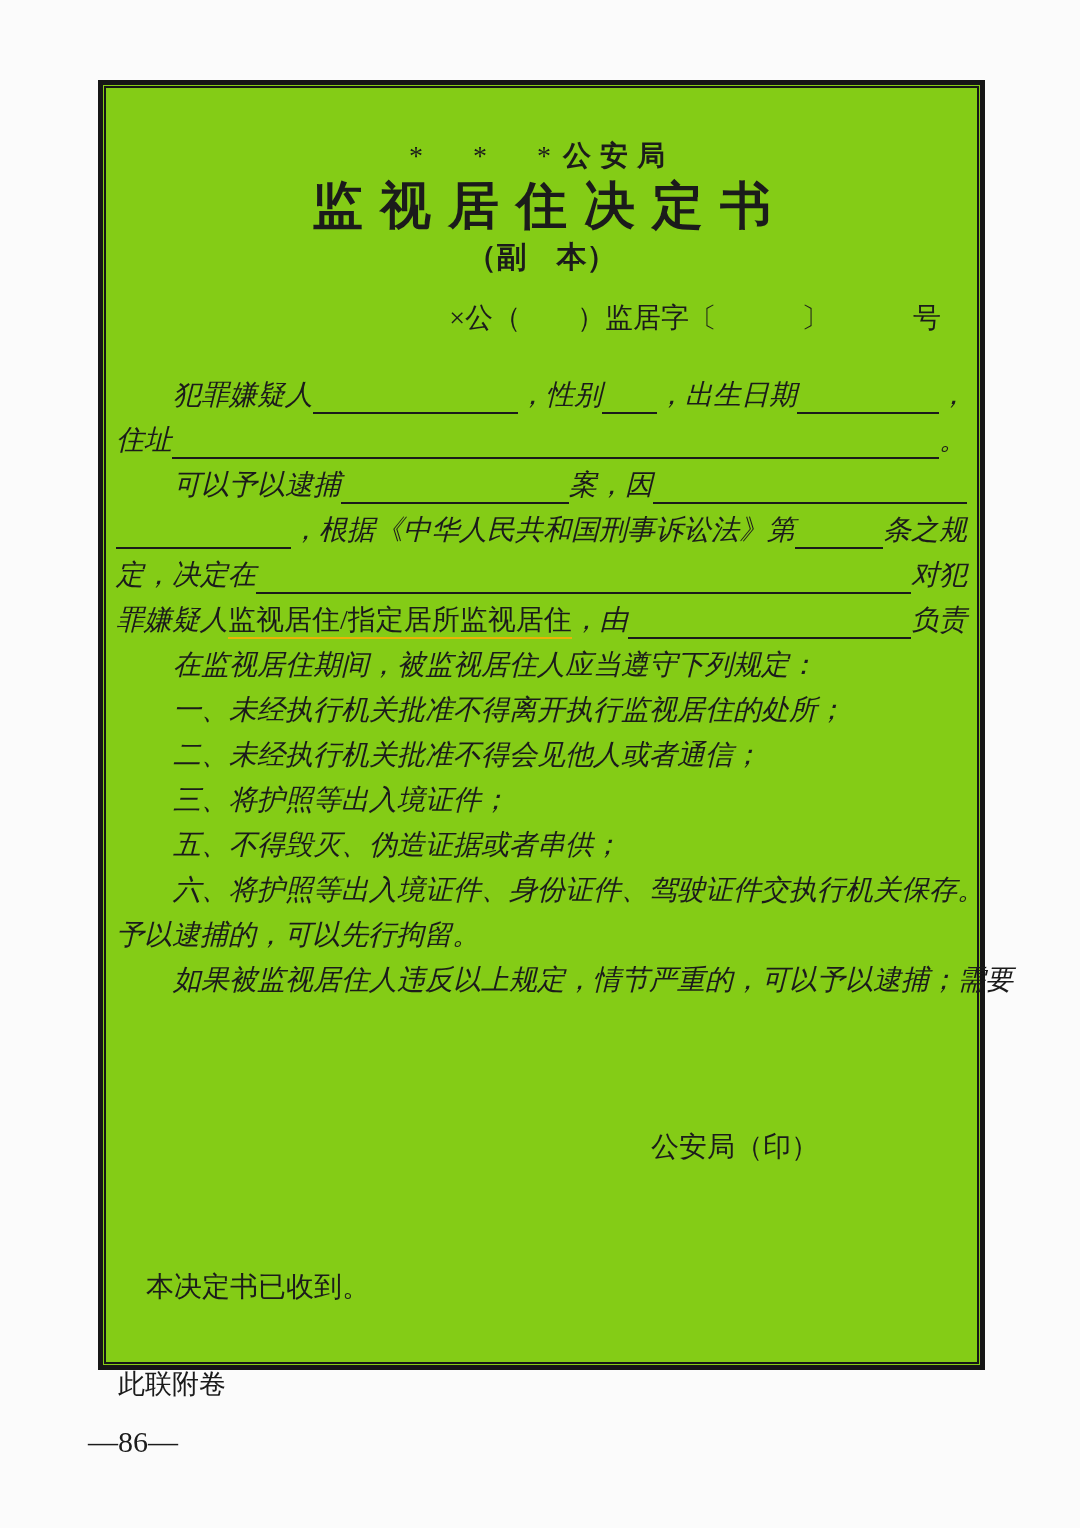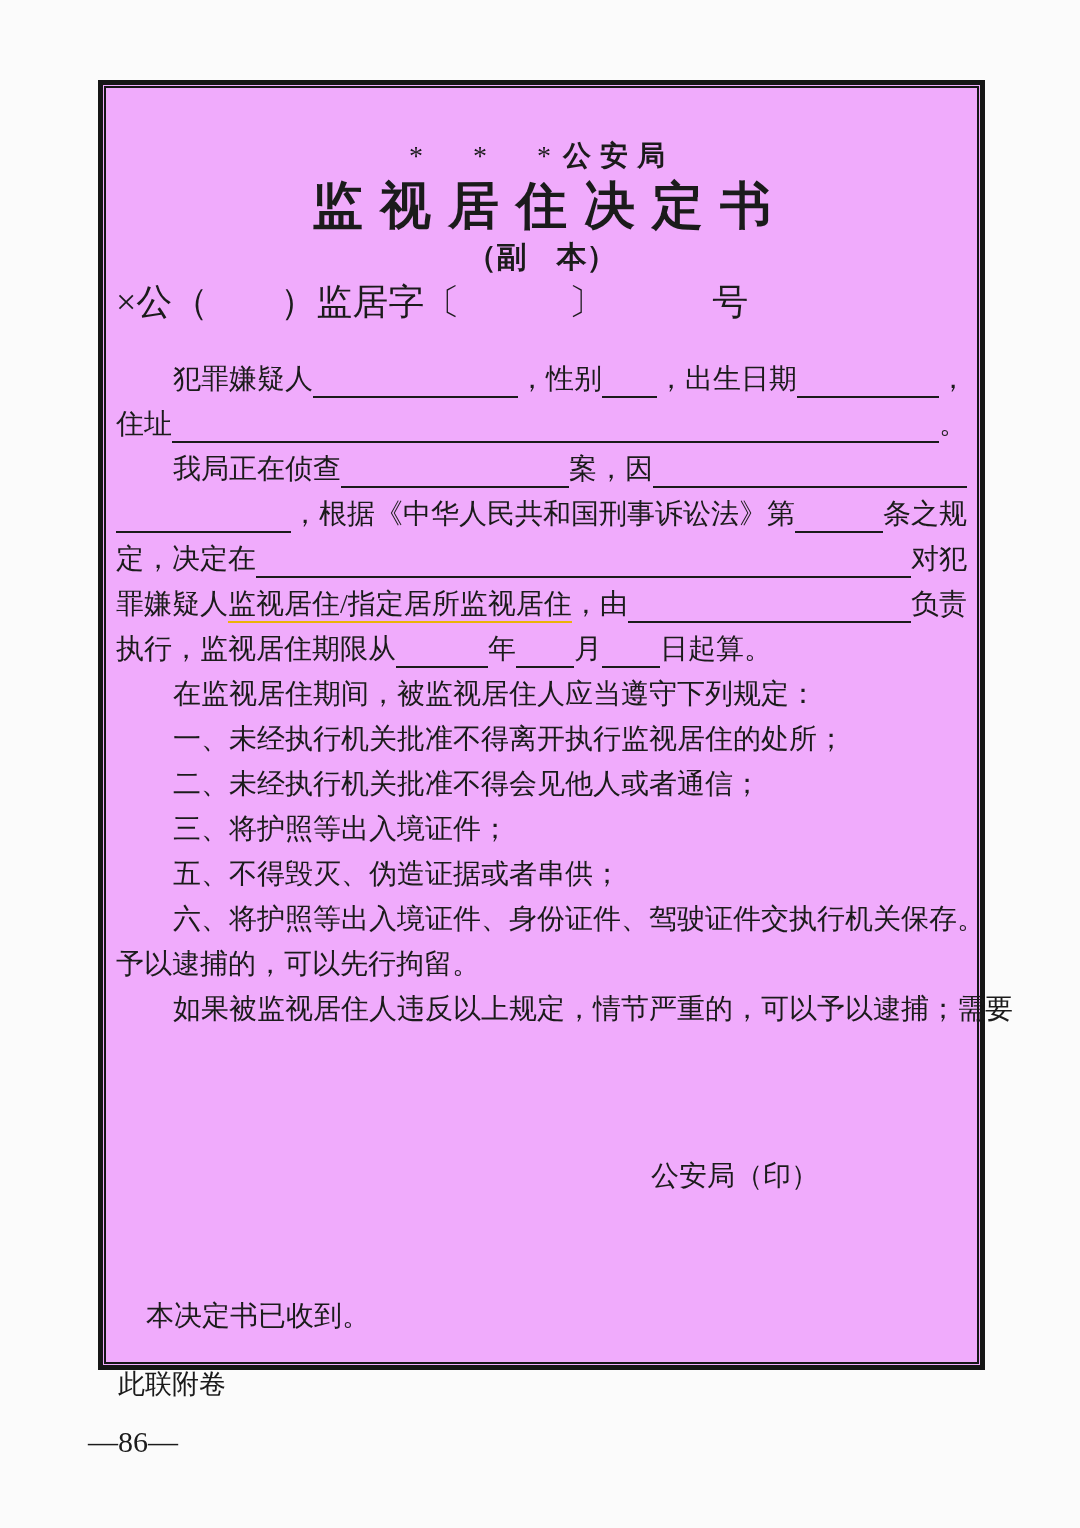--- a/index.html
+++ b/index.html
@@ -4,41 +4,41 @@
 <style>
   html,body{margin:0;padding:0;}
   body{
     width:1080px;height:1528px;position:relative;
     background:#fbfbfb;
     font-family:"Liberation Serif","DejaVu Serif",serif;
     color:#1b1b1b;
   }
   .frame{
     position:absolute;left:98px;top:80px;width:887px;height:1290px;
-    box-sizing:border-box;border:5px solid #161616;background:#f0abfc;
+    box-sizing:border-box;border:5px solid #161616;background:#84cc16;
   }
   .frame-inner{
     position:absolute;inset:1px;border:2px solid #161616;
     box-sizing:border-box;padding:46px 10px 0 10px;
   }
   .stars-line{text-align:center;line-height:44px;font-size:28px;white-space:pre;}
   .stars{letter-spacing:12px;}
   .bureau{letter-spacing:9px;font-weight:600;}
   .main-title{
     text-align:center;line-height:56px;font-size:51px;font-weight:700;
     letter-spacing:17px;padding-left:17px;white-space:pre;
   }
   .subtitle{text-align:center;line-height:46px;font-size:30px;font-weight:600;white-space:pre;}
   .doc-no{
-    margin-top:0;line-height:44px;font-size:36px;
+    margin-top:16px;line-height:44px;font-size:28px;text-align:right;
     padding-right:26px;white-space:pre;
   }
   .form-body{margin-top:32px;font-size:28px;}
   .line{display:flex;align-items:baseline;line-height:45px;height:45px;}
-  .line .t{white-space:pre;flex:0 0 auto;}
+  .line .t{white-space:pre;flex:0 0 auto;font-style:italic;}
   .ind{padding-left:57px;}
   .blank{
     display:inline-block;flex:0 0 auto;line-height:34px;
     border-bottom:2px solid #1b1b1b;
   }
   .bfx{flex:1 1 auto;}
   .b205{width:205px;} .b55{width:55px;} .b228{width:228px;}
   .b175{width:175px;} .b85{flex:1 1 60px;min-width:60px;}
   .b92{width:92px;} .b58{width:58px;}
   .choice{flex:0 0 auto;line-height:34px;border-bottom:2px solid #eab308;white-space:pre;}
@@ -85,21 +85,21 @@
           <span class="t">，</span>
       </div>
 
       <div class="line">
         <span class="t">住址</span>
           <span class="blank bfx">&nbsp;</span>
           <span class="t">。</span>
       </div>
 
       <div class="line ind">
-        <span class="t">我局正在侦查</span>
+        <span class="t">可以予以逮捕</span>
           <span class="blank b228">&nbsp;</span>
           <span class="t">案，因</span>
           <span class="blank bfx">&nbsp;</span>
       </div>
 
       <div class="line">
         <span class="blank b175">&nbsp;</span>
           <span class="t">，根据《中华人民共和国刑事诉讼法》第</span>
           <span class="blank b85">&nbsp;</span>
           <span class="t">条之规</span>
@@ -112,29 +112,20 @@
       </div>
 
       <div class="line">
         <span class="t">罪嫌疑人</span>
           <span class="choice">监视居住/指定居所监视居住</span>
           <span class="t">，由</span>
           <span class="blank bfx">&nbsp;</span>
           <span class="t">负责</span>
       </div>
 
-      <div class="line">
-        <span class="t">执行，监视居住期限从</span>
-          <span class="blank b92">&nbsp;</span>
-          <span class="t">年</span>
-          <span class="blank b58">&nbsp;</span>
-          <span class="t">月</span>
-          <span class="blank b58">&nbsp;</span>
-          <span class="t">日起算。</span>
-      </div>
 
       <div class="line ind">
         <span class="t">在监视居住期间，被监视居住人应当遵守下列规定：</span>
       </div>
 
       <div class="line ind">
           <span class="t">一、未经执行机关批准不得离开执行监视居住的处所；</span>
         </div>
       <div class="line ind">
           <span class="t">二、未经执行机关批准不得会见他人或者通信；</span>

